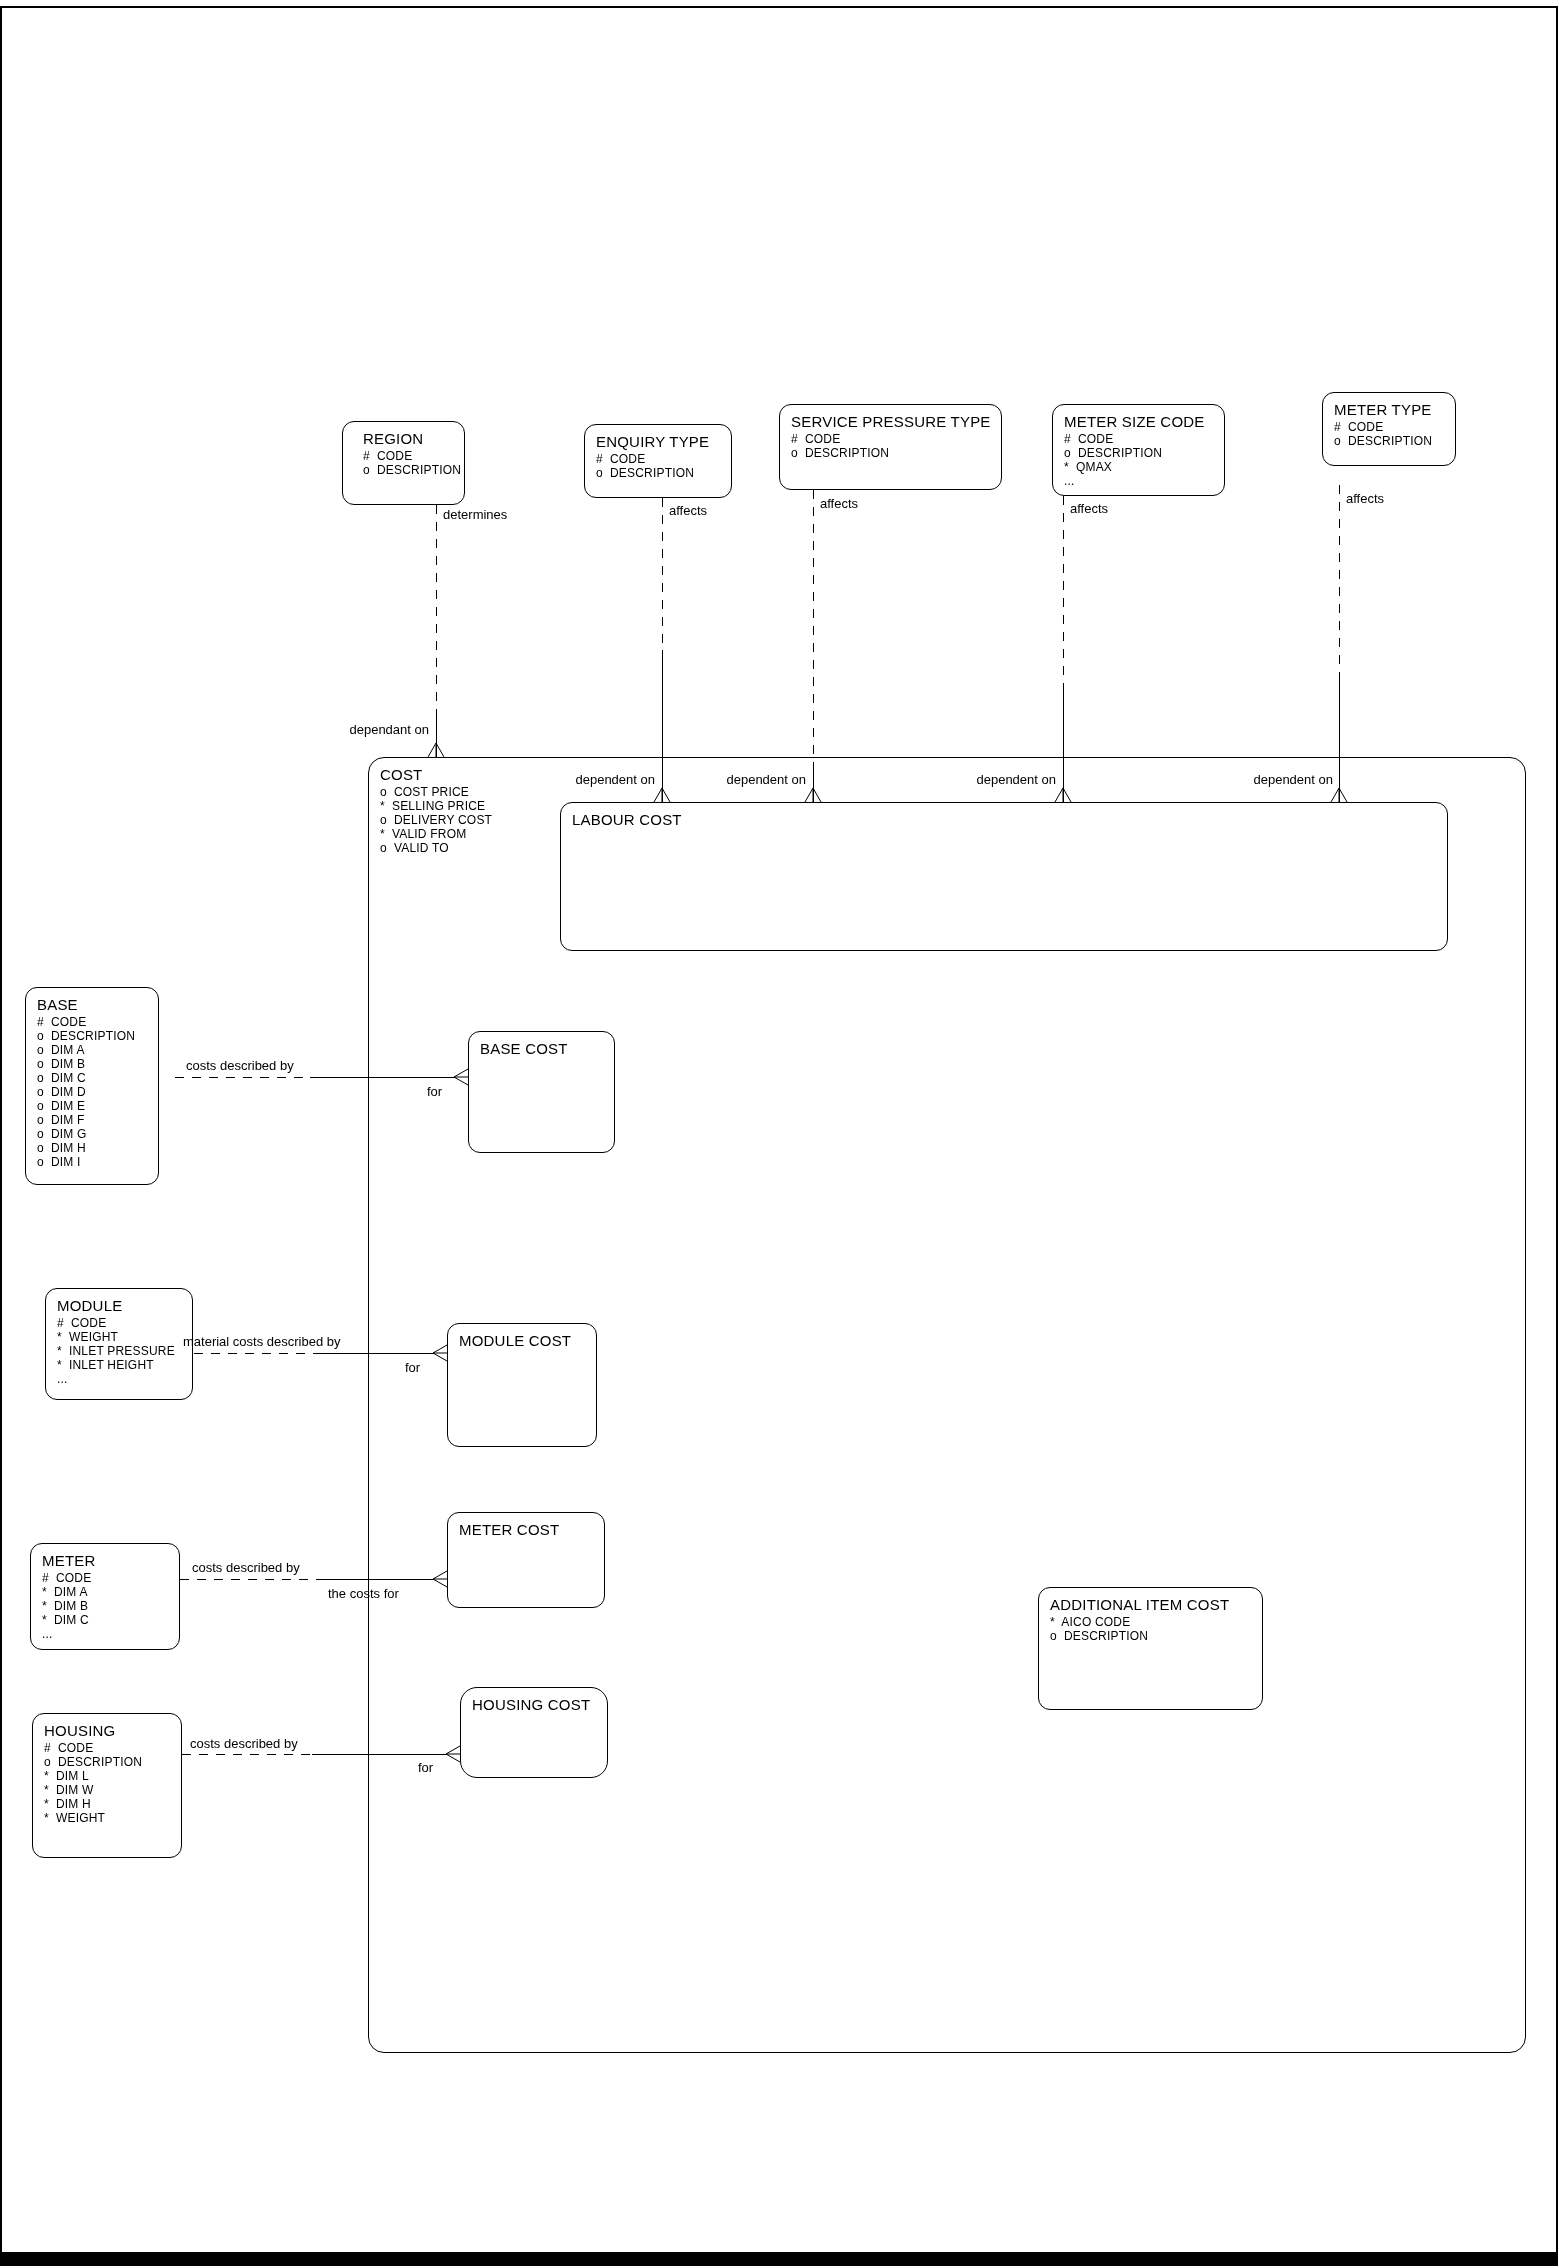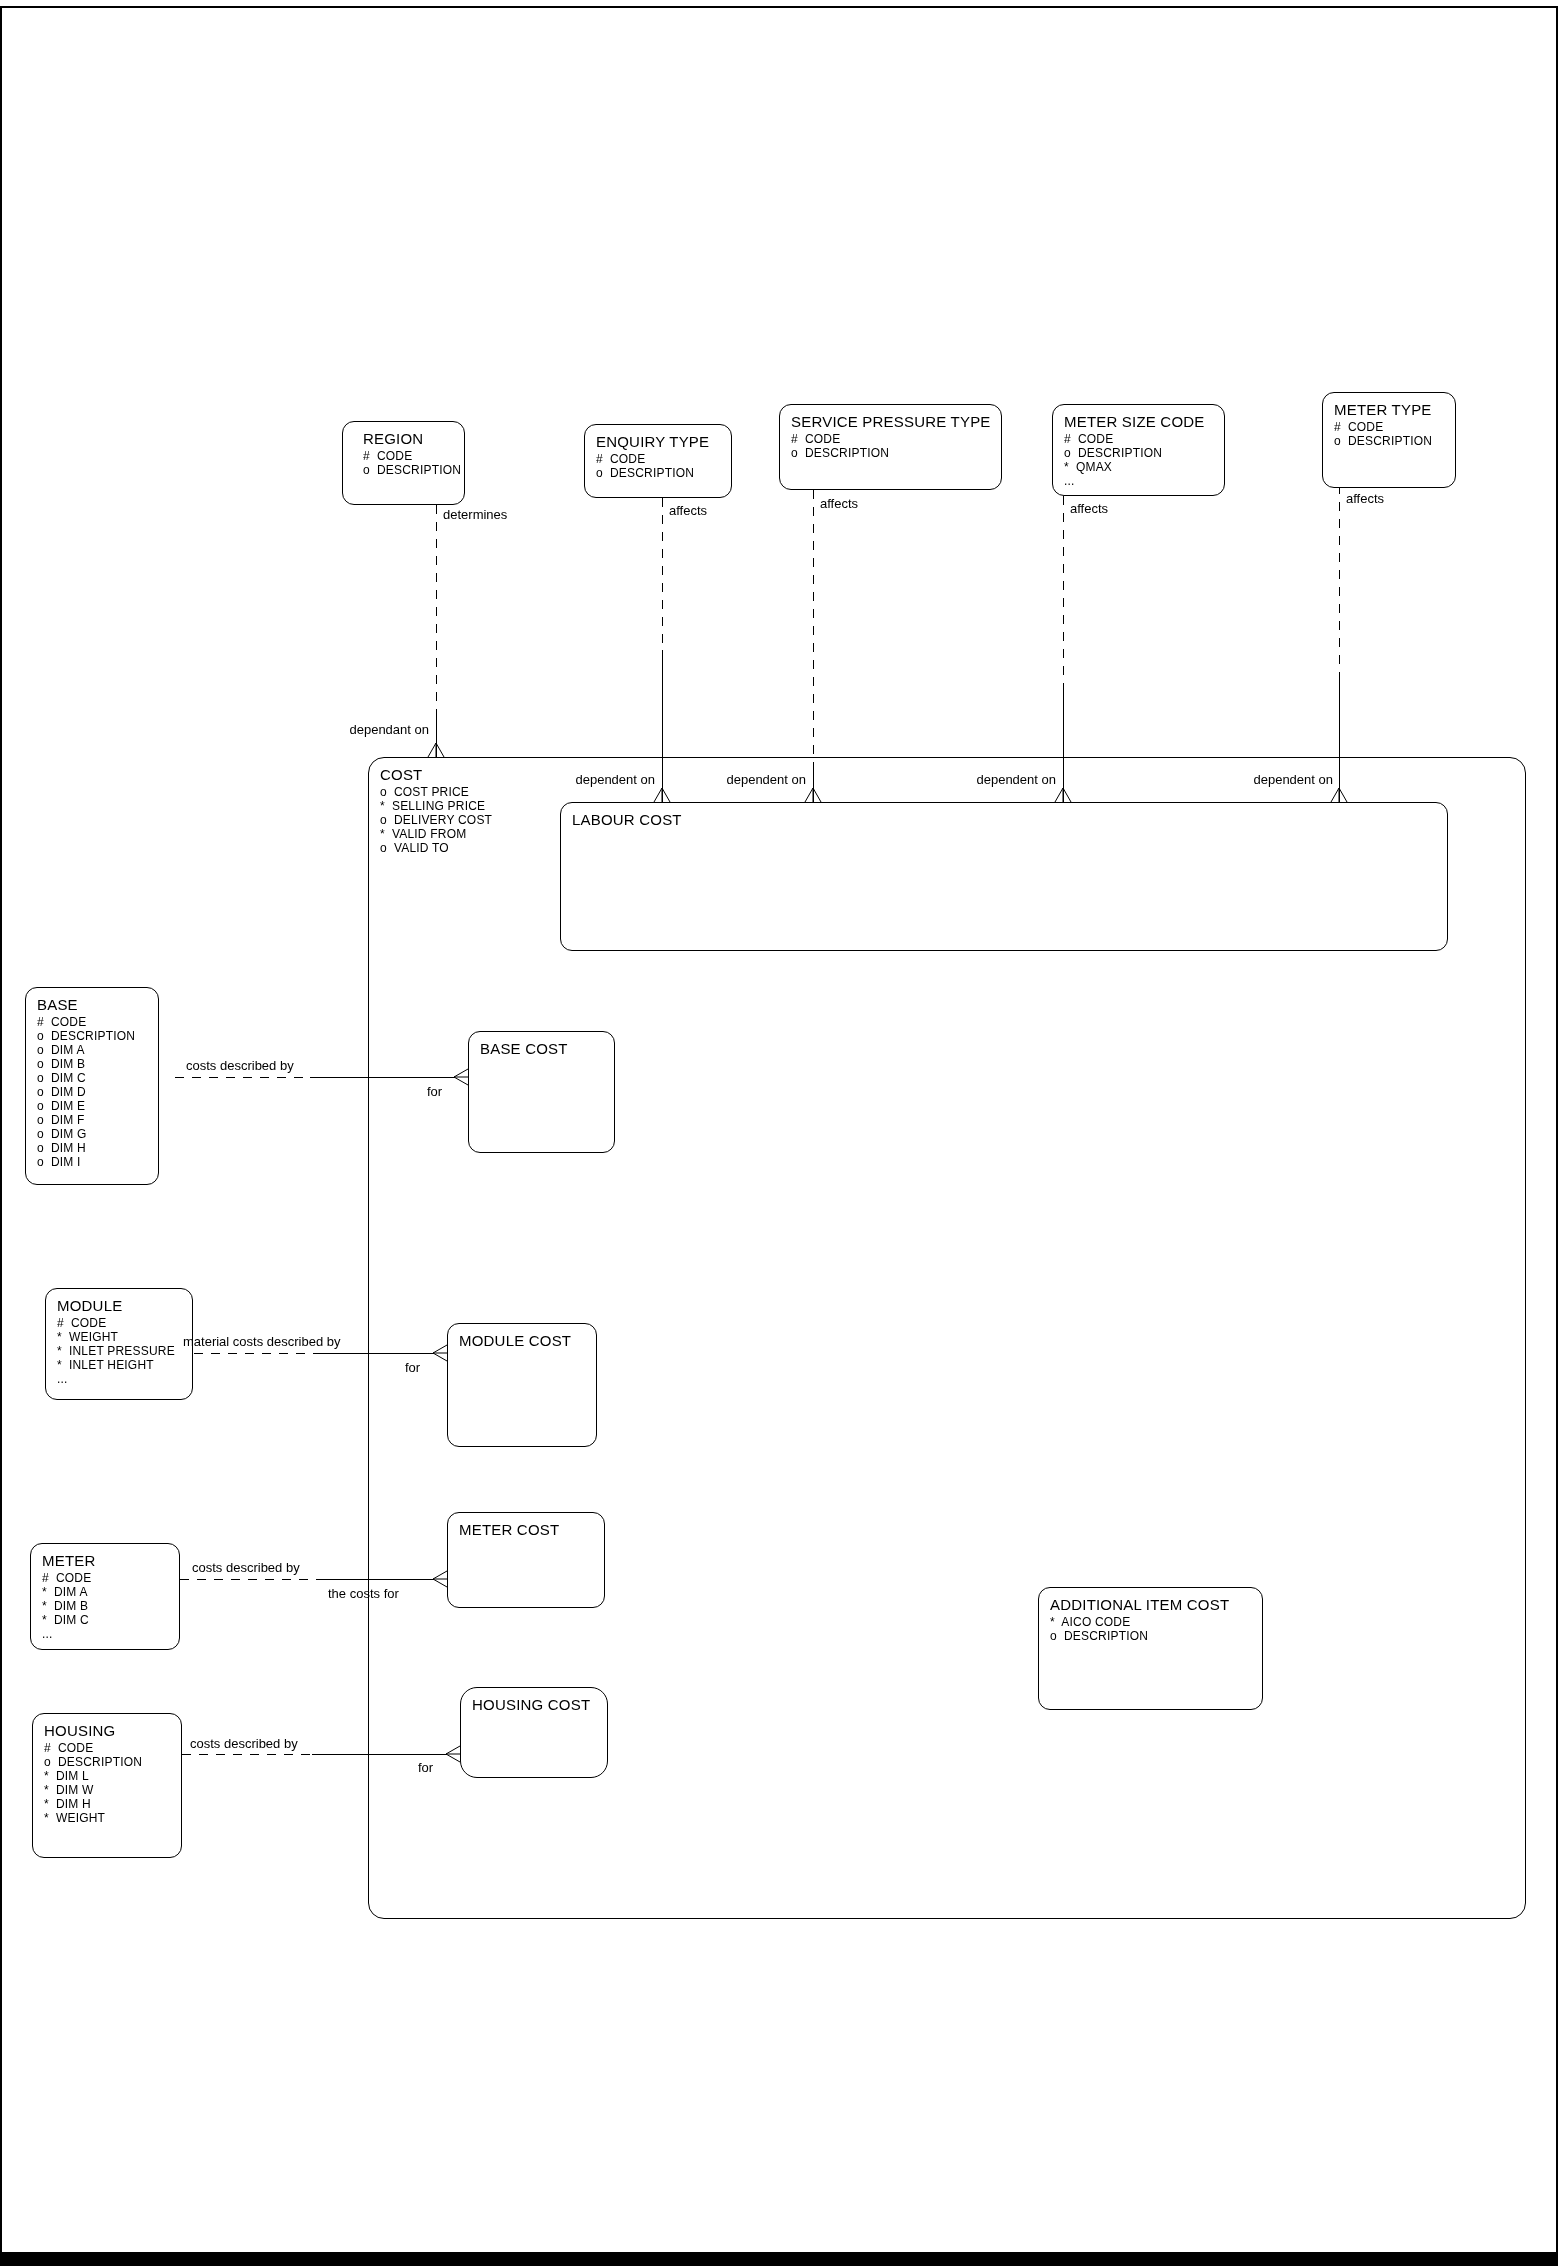--- a/index.html
+++ b/index.html
@@ -30,21 +30,21 @@
 </head>
 <body>
 
 <div class="page">
 
   <div class="frame" style="left:0;top:6px;width:1558px;height:2px;"></div>
   <div class="frame" style="left:0;top:6px;width:2px;height:2260px;"></div>
   <div class="frame" style="left:1556px;top:6px;width:2px;height:2260px;"></div>
   <div class="frame" style="left:0;top:2252px;width:1558px;height:14px;"></div>
 
-  <div class="entity big" style="left:368px;top:757px;width:1158px;height:1162px;">
+  <div class="entity big" style="left:368px;top:757px;width:1158px;height:1296px;">
     <div class="title">COST</div>
     <div class="attrs">
         <div class="attr">o  COST PRICE</div>
         <div class="attr">*  SELLING PRICE</div>
         <div class="attr">o  DELIVERY COST</div>
         <div class="attr">*  VALID FROM</div>
         <div class="attr">o  VALID TO</div>
       </div>
   </div>
 
@@ -102,21 +102,21 @@
   <div class="entity" style="left:1052px;top:404px;width:173px;height:92px;">
     <div class="title">METER SIZE CODE</div>
     <div class="attrs">
         <div class="attr">#  CODE</div>
         <div class="attr">o  DESCRIPTION</div>
         <div class="attr">*  QMAX</div>
         <div class="attr">...</div>
       </div>
   </div>
 
-  <div class="entity" style="left:1322px;top:392px;width:134px;height:96px;">
+  <div class="entity" style="left:1322px;top:392px;width:134px;height:74px;">
     <div class="title">METER TYPE</div>
     <div class="attrs">
         <div class="attr">#  CODE</div>
         <div class="attr">o  DESCRIPTION</div>
       </div>
   </div>
 
   <div class="entity" style="left:25px;top:987px;width:134px;height:198px;">
     <div class="title">BASE</div>
     <div class="attrs">

